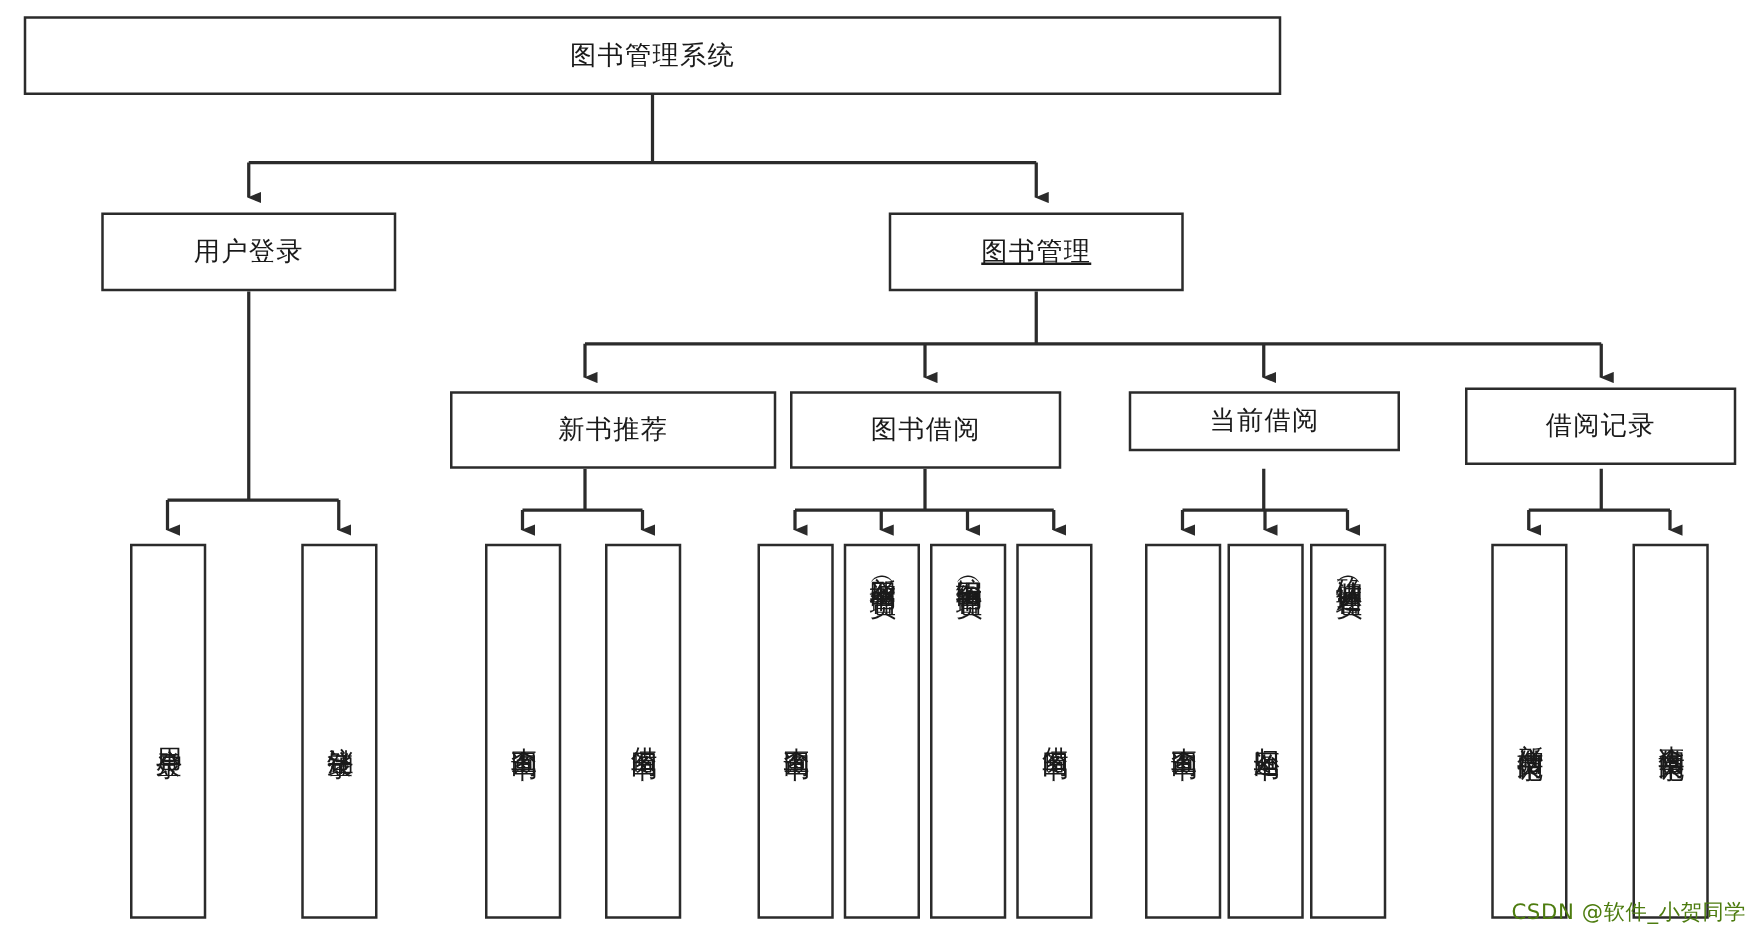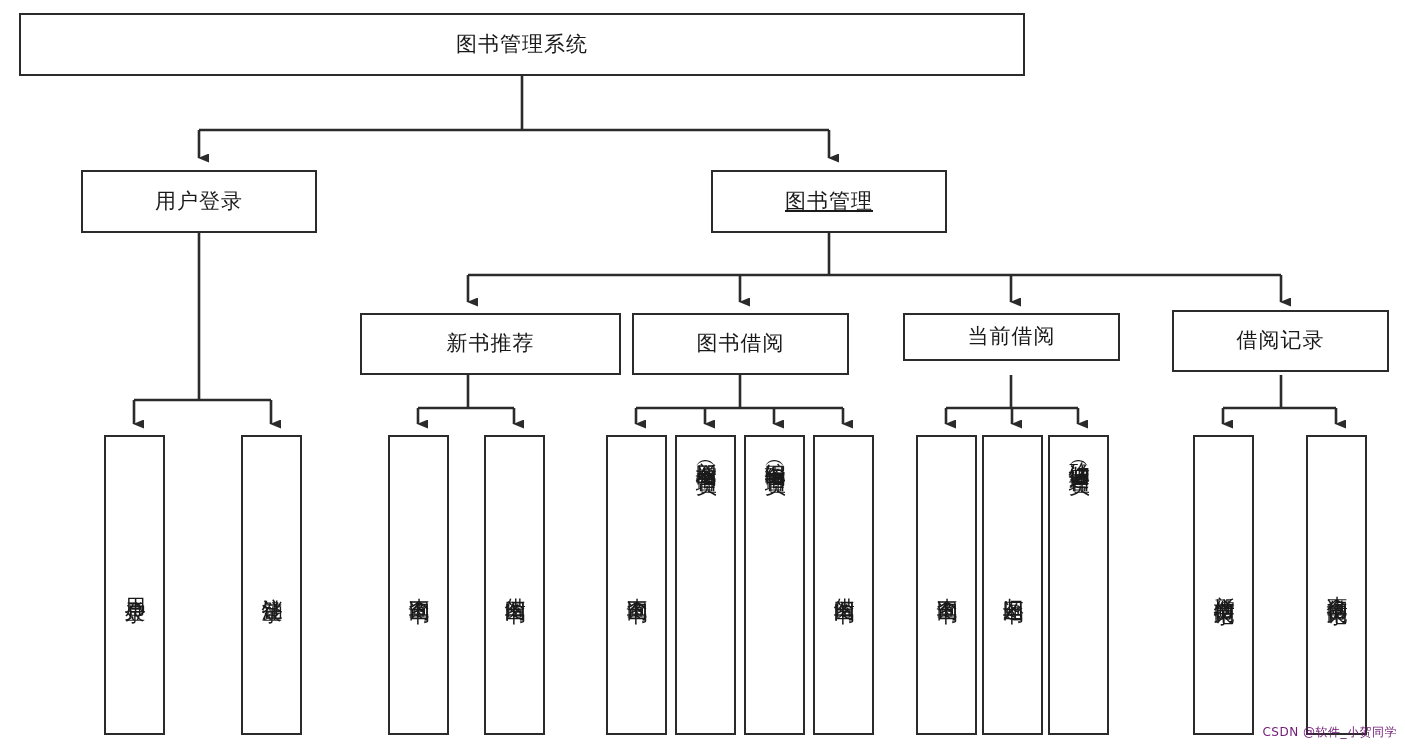--- a/index.html
+++ b/index.html
@@ -60,22 +60,22 @@
     color: #1a1a1a;
   }
   .leaf.tall-center {
     align-items: center;
     padding-top: 0;
   }
   #watermark {
     position: absolute;
     right: 8px;
     bottom: 6px;
-    font-size: 12px;
-    color: #701a75;
+    font-size: 17px;
+    color: #4d7c0f;
     letter-spacing: 0.5px;
     z-index: 5;
     white-space: nowrap;
     margin-top: 40px;
   }
 </style>
 </head>
 <body>
 
 <div id="canvas">

